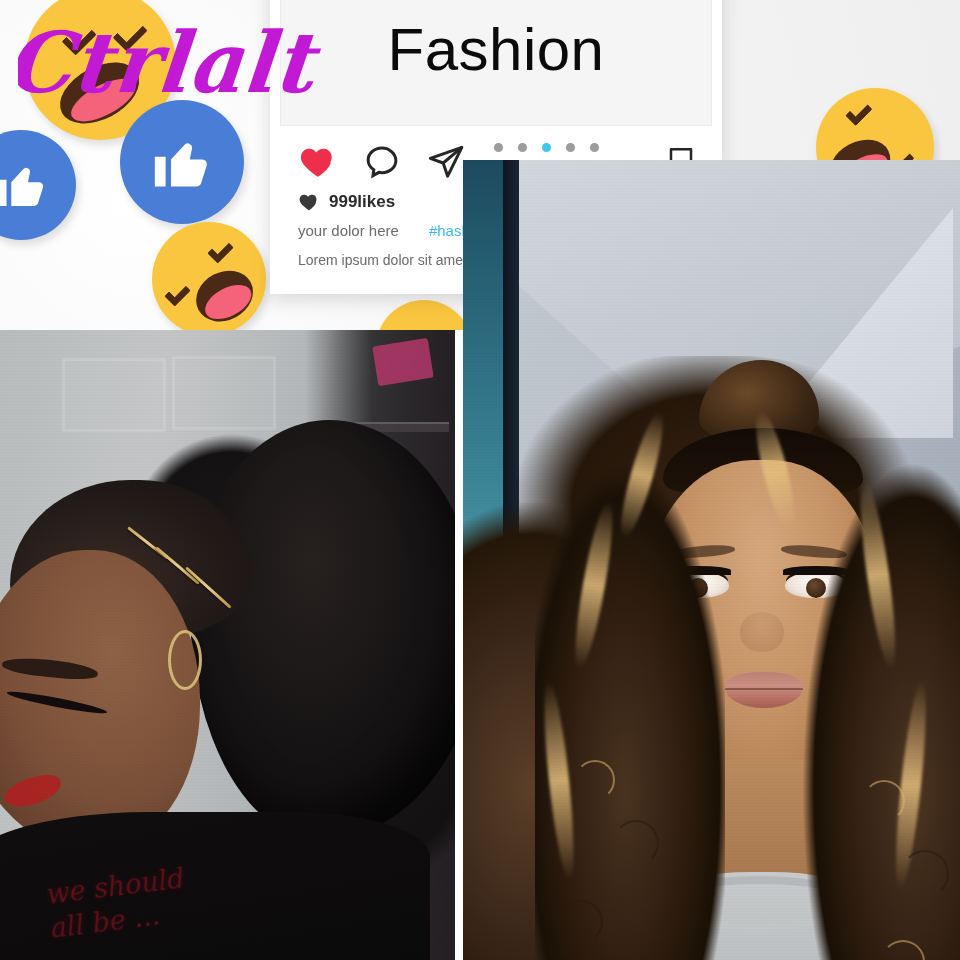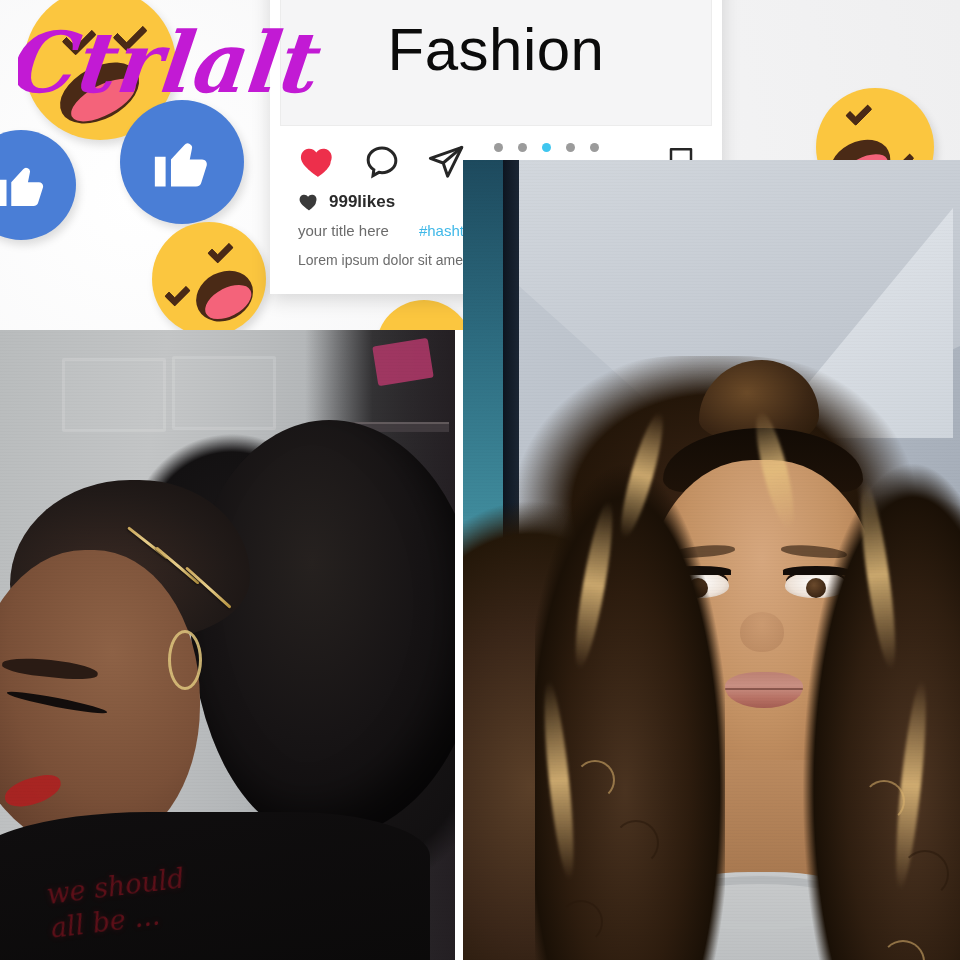--- a/index.html
+++ b/index.html
@@ -419,21 +419,21 @@
       <div class="likes-row">
         <span class="heart-small">
           <svg viewBox="0 0 24 24" fill="#3a3a3a">
               <path d="M12 21s-7.6-4.9-9.6-9.1C.7 8.3 2.6 4.6 6.1 4.1c2-.3 3.9.7 4.9 2.2 1-1.5 2.9-2.5 4.9-2.2 3.5.5 5.4 4.2 3.7 7.8C19.6 16.1 12 21 12 21z"></path>
             </svg>
         </span>
         <span class="likes-text">999likes</span>
       </div>
 
       <div class="title-row">
-        <span class="title-text">your title here</span>
+        <span class="title-text">your dolor here</span>
         <span class="hash-text">#hashtag</span>
       </div>
 
       <div class="lorem-row">Lorem ipsum dolor sit amet</div>
     </div>
 
     <div class="dots">
       <span class="dot"></span>
       <span class="dot"></span>
       <span class="dot active"></span>

